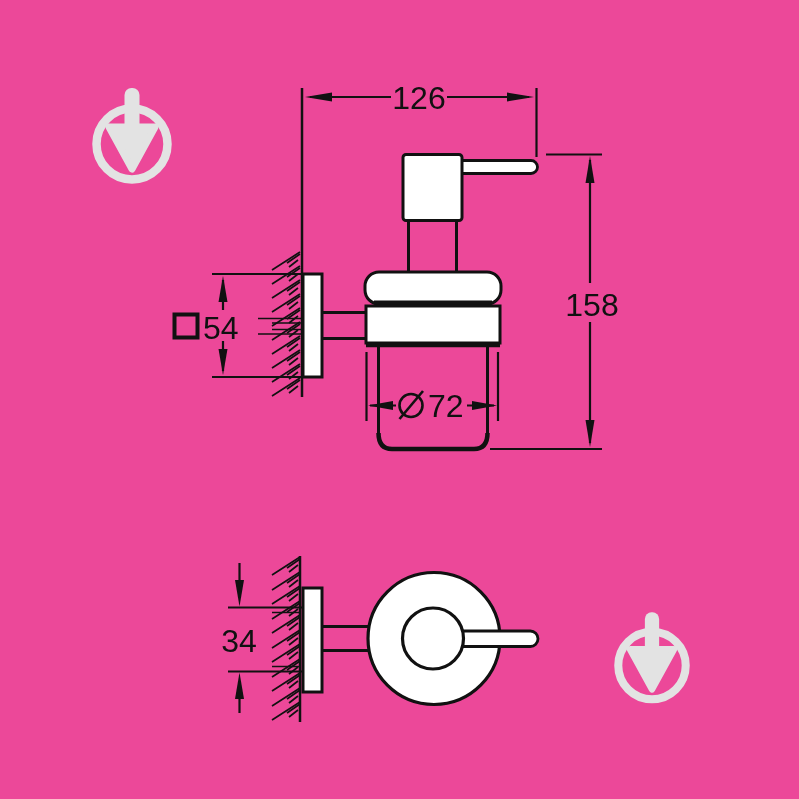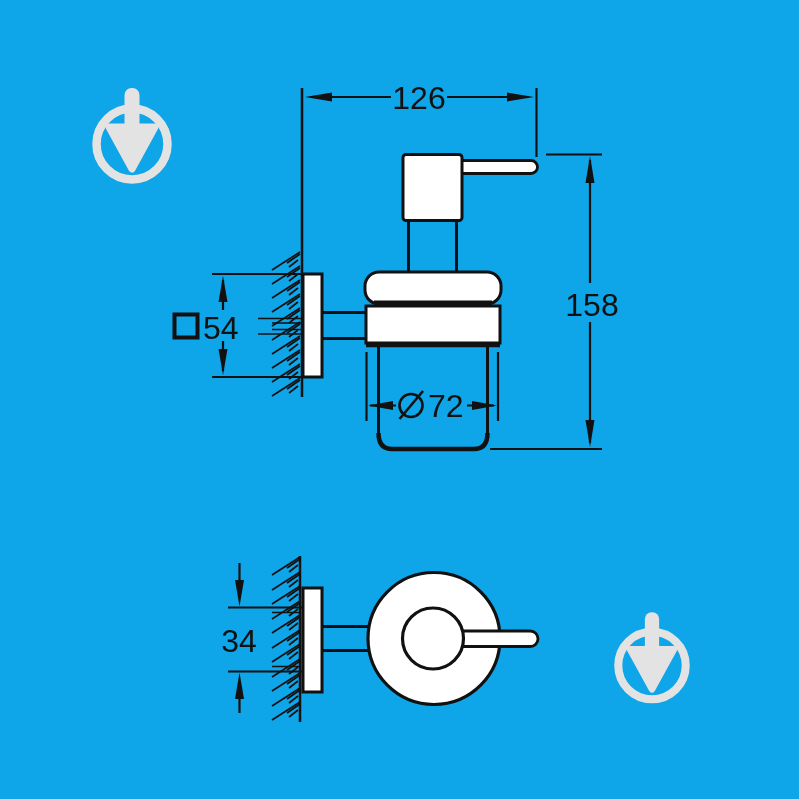--- a/index.html
+++ b/index.html
@@ -1,16 +1,16 @@
 <!DOCTYPE html>
 <html><head>
 <meta charset="utf-8">
 <style>
   html,body{margin:0;padding:0;background:#ffffff;}
-  .stage{position:relative;width:799px;height:799px;background:#0ea5e9;overflow:hidden;}
+  .stage{position:relative;width:799px;height:799px;background:#ec4899;overflow:hidden;}
   svg{display:block;}
   .dim-text{font-family:"Liberation Sans","DejaVu Sans",sans-serif;font-size:32px;fill:#111111;}
   .outline{stroke:#111111;stroke-width:3;fill:none;}
   .outline-fill{stroke:#111111;stroke-width:3;fill:#ffffff;}
   .spout{stroke:#111111;stroke-width:2.8;fill:#ffffff;}
   .circle-ln{stroke:#111111;stroke-width:3.2;fill:#ffffff;}
   .thick{stroke:#111111;stroke-width:4.5;fill:none;}
   .dim{stroke:#111111;stroke-width:2.2;fill:none;}
   .ext{stroke:#111111;stroke-width:2.5;fill:none;}
   .thin{stroke:#111111;stroke-width:1.7;fill:none;}

